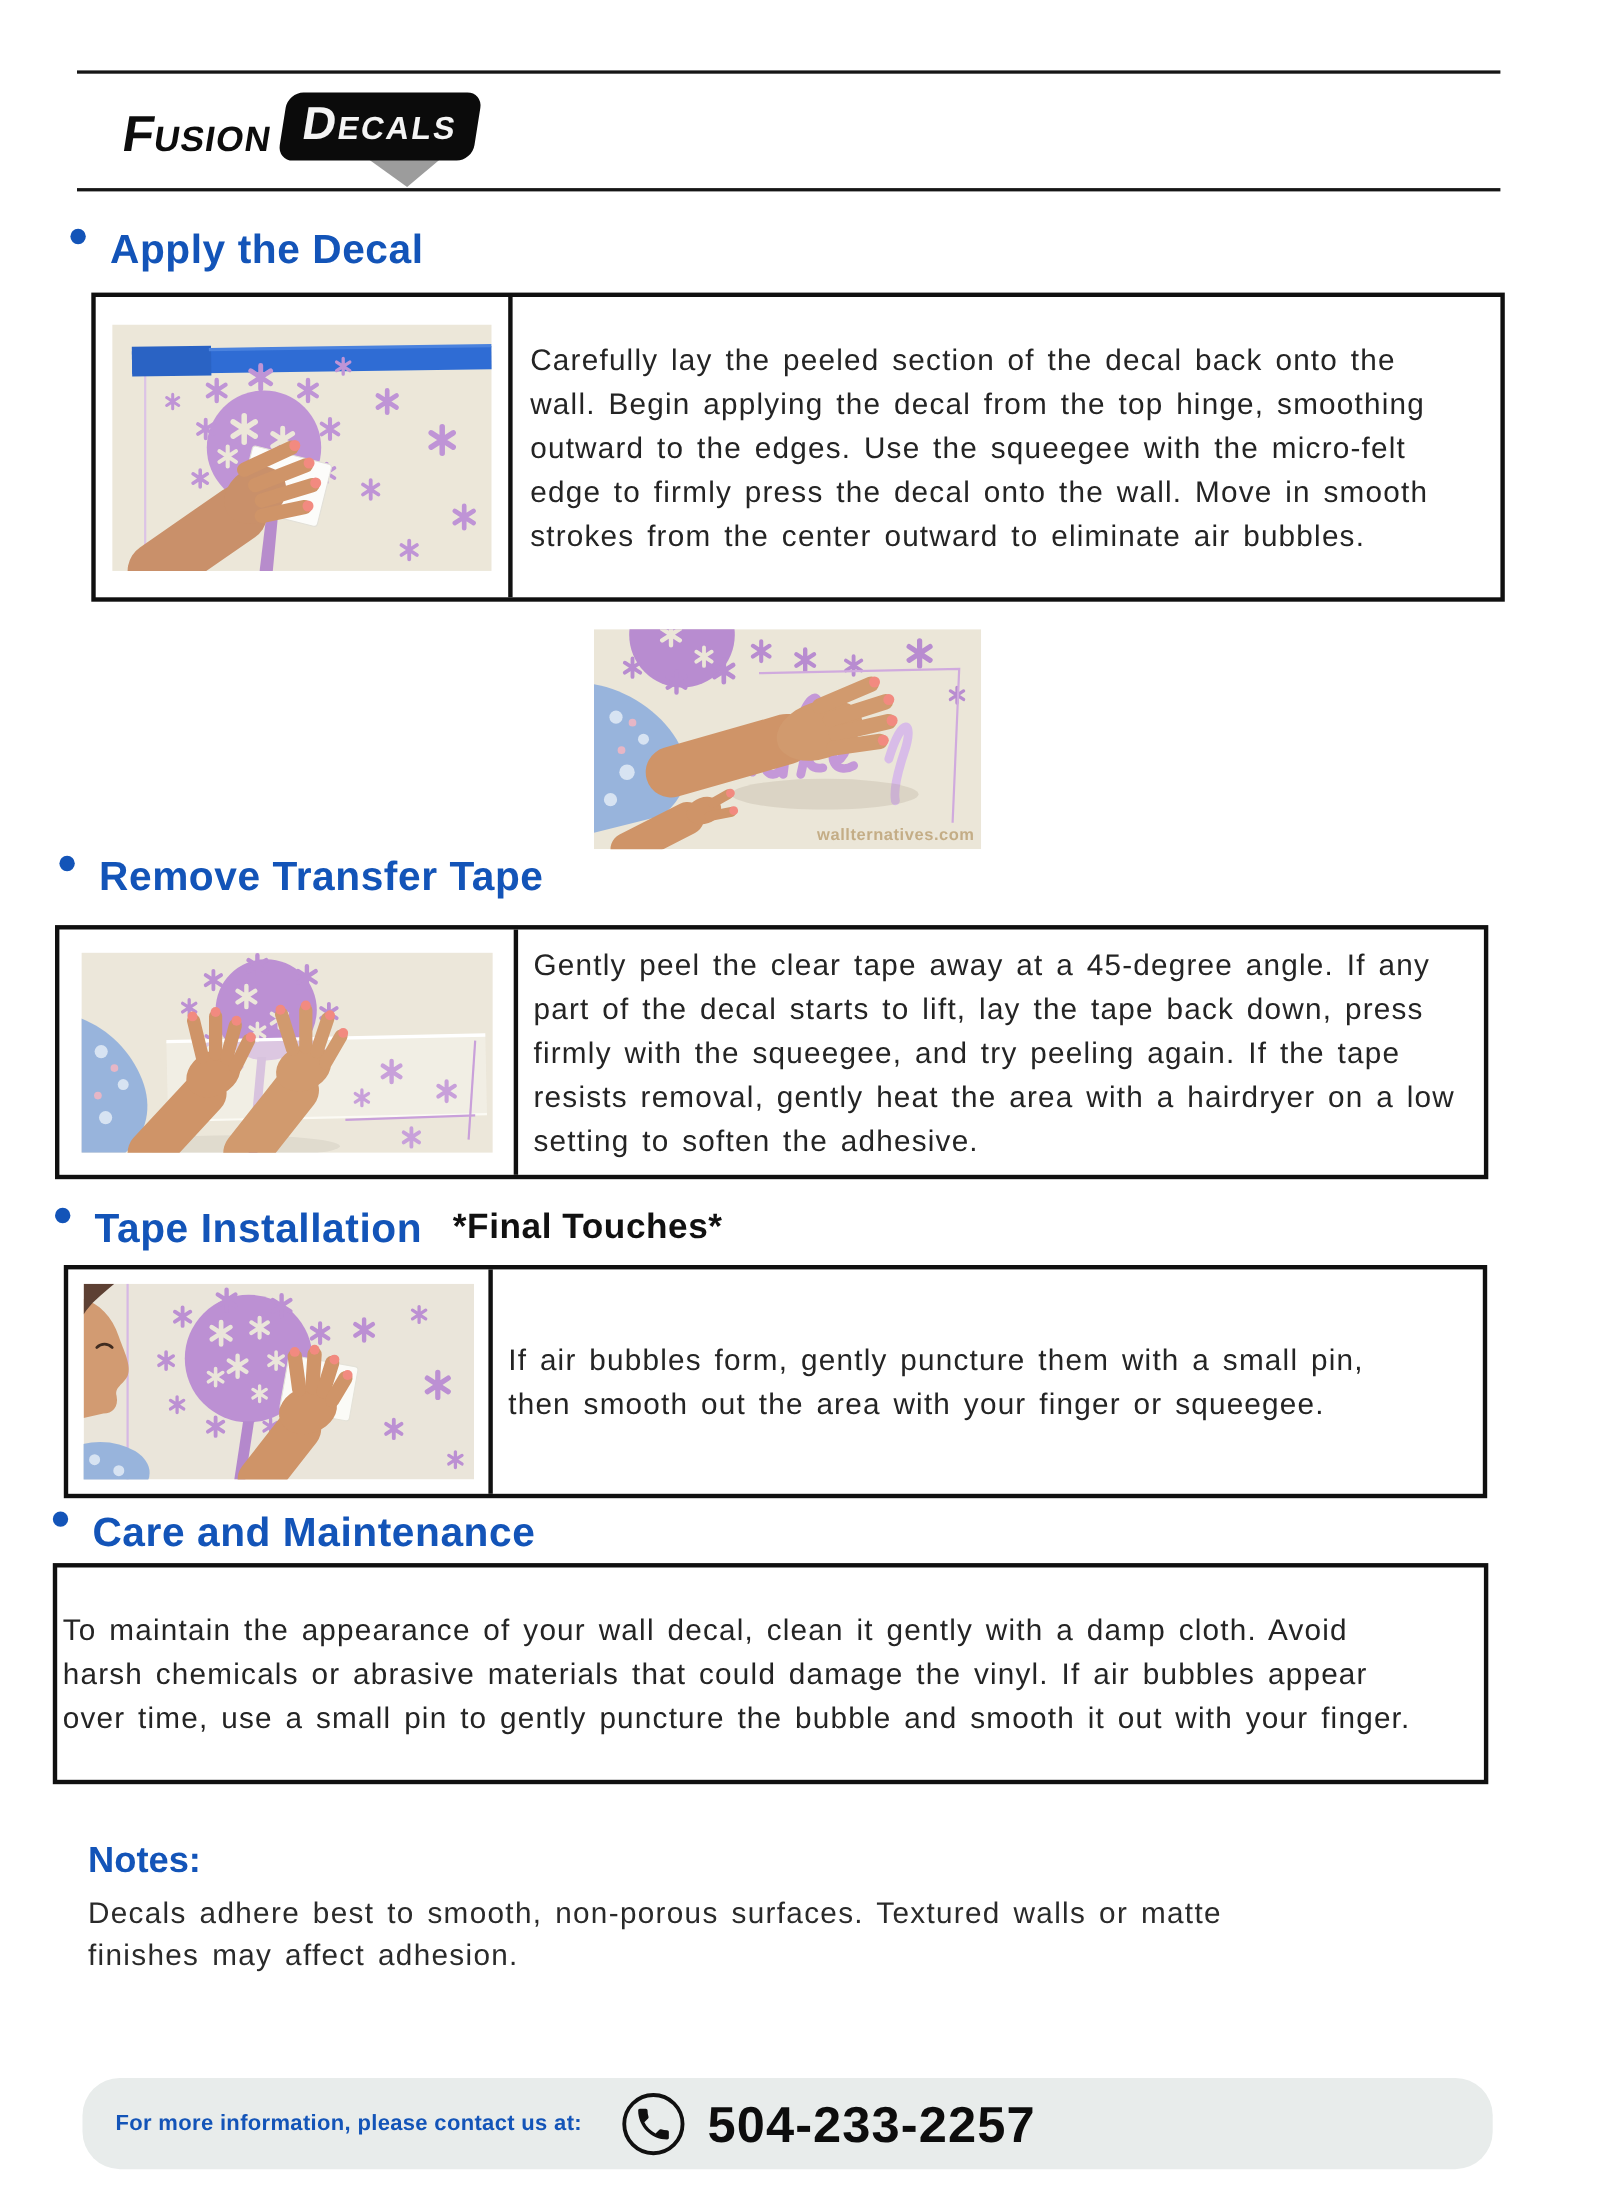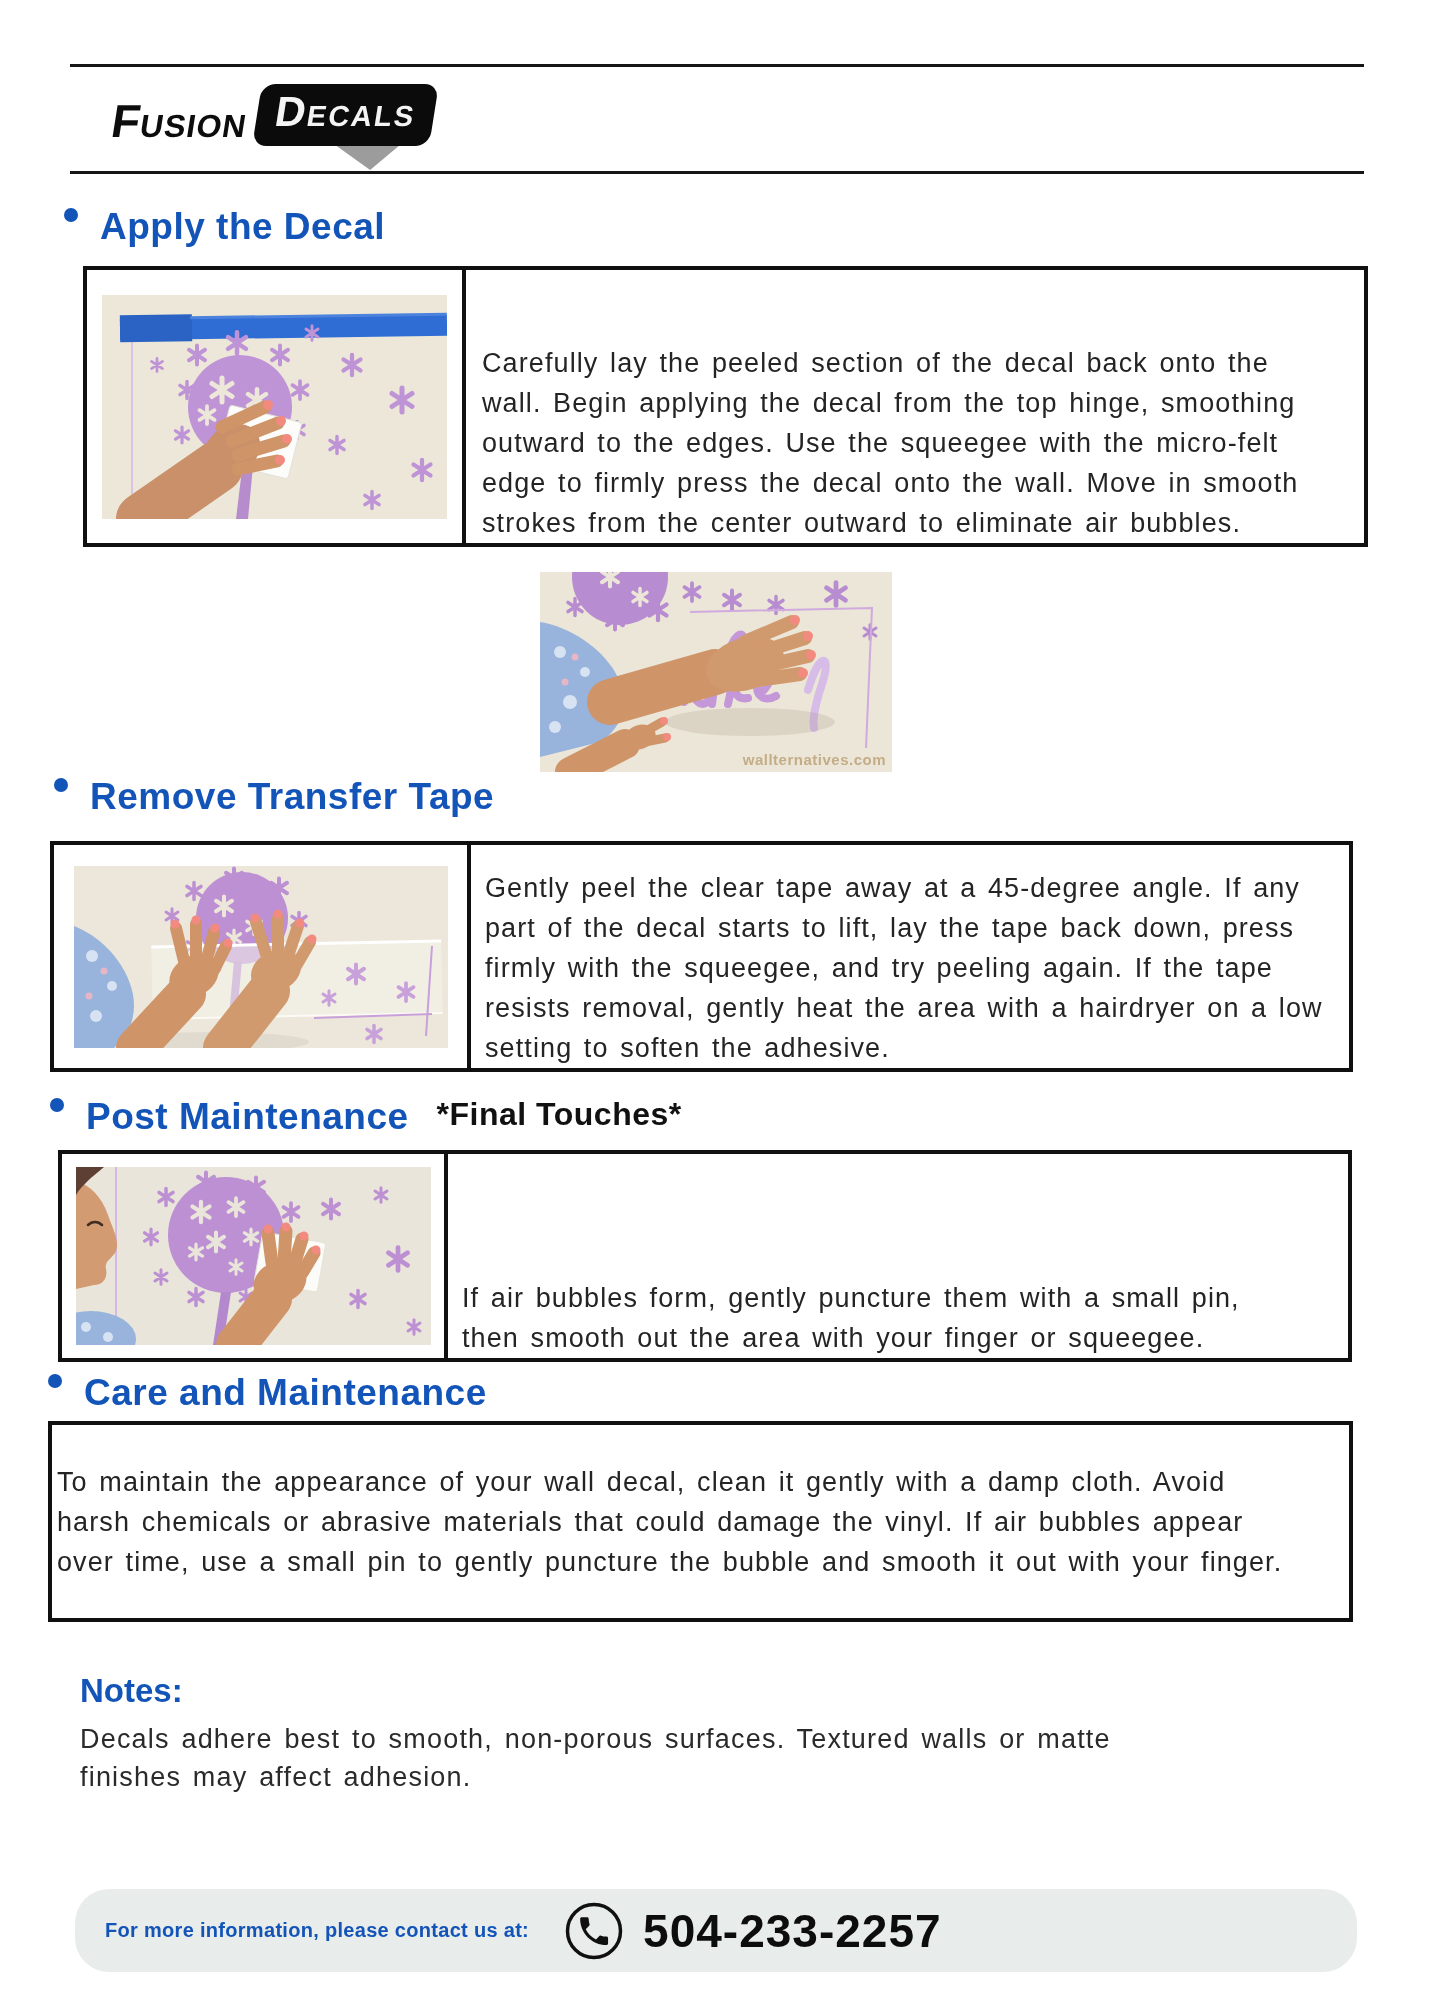--- a/index.html
+++ b/index.html
@@ -33,21 +33,21 @@
   
   .tbox{position:absolute;border:4px solid #101010;background:#fff;box-sizing:border-box;display:flex;}
   .box1{left:83px;top:266px;width:1285px;height:281px;}
   .box2{left:50px;top:841px;width:1303px;height:231px;}
   .box3{left:58px;top:1150px;width:1294px;height:212px;}
   .box4{left:48px;top:1421px;width:1305px;height:201px;}
   .cell-img{border-right:4px solid #101010;display:flex;align-items:center;justify-content:center;flex:none;}
   .box1 .cell-img{width:375px;}
   .box2 .cell-img{width:413px;}
   .box3 .cell-img{width:382px;}
-  .cell-text{flex:1;display:flex;align-items:flex-end;}
+  .cell-text{flex:1;display:flex;align-items:center;}
   .cell-text p,.box4 p{margin:0;font-size:27px;line-height:40px;letter-spacing:1.1px;word-spacing:3px;color:#242424;}
   .box1 .cell-text p{padding:0 26px 0 16px;}
   .box2 .cell-text p{padding:0 24px 0 14px;}
   .box3 .cell-text p{padding:0 40px 0 14px;}
   .box4{align-items:center;}
   .box4 p{padding:0 40px 0 5px;}
 
   
   .photoB{position:absolute;left:540px;top:572px;width:352px;height:200px;}
   .photoB svg{display:block;}
@@ -301,21 +301,21 @@
         </g>
       </svg>
     </div>
     <div class="cell-text">
       <p>Gently peel the clear tape away at a 45-degree angle. If any part of the decal starts to lift, lay the tape back down, press firmly with the squeegee, and try peeling again.  If the tape resists removal, gently heat the area with a hairdryer on a low setting to soften the adhesive.</p>
     </div>
   </div>
 
   <div class="sec-head h-post">
     <span class="dot"></span>
-    <span class="sec-title">Post Maintenance</span>
+    <span class="sec-title">Tape Installation</span>
     <span class="sec-sub">*Final Touches*</span>
   </div>
 
   <div class="tbox box3">
     <div class="cell-img">
       <svg width="355" height="178" viewBox="0 0 355 178">
         <defs>
             <path id="pd" d="M0,-12 V12 M-10,-6.5 L10,6.5 M-10,6.5 L10,-6.5" fill="none" stroke-linecap="round"></path>
           </defs>
         <rect width="355" height="178" fill="#eae5da"></rect>

